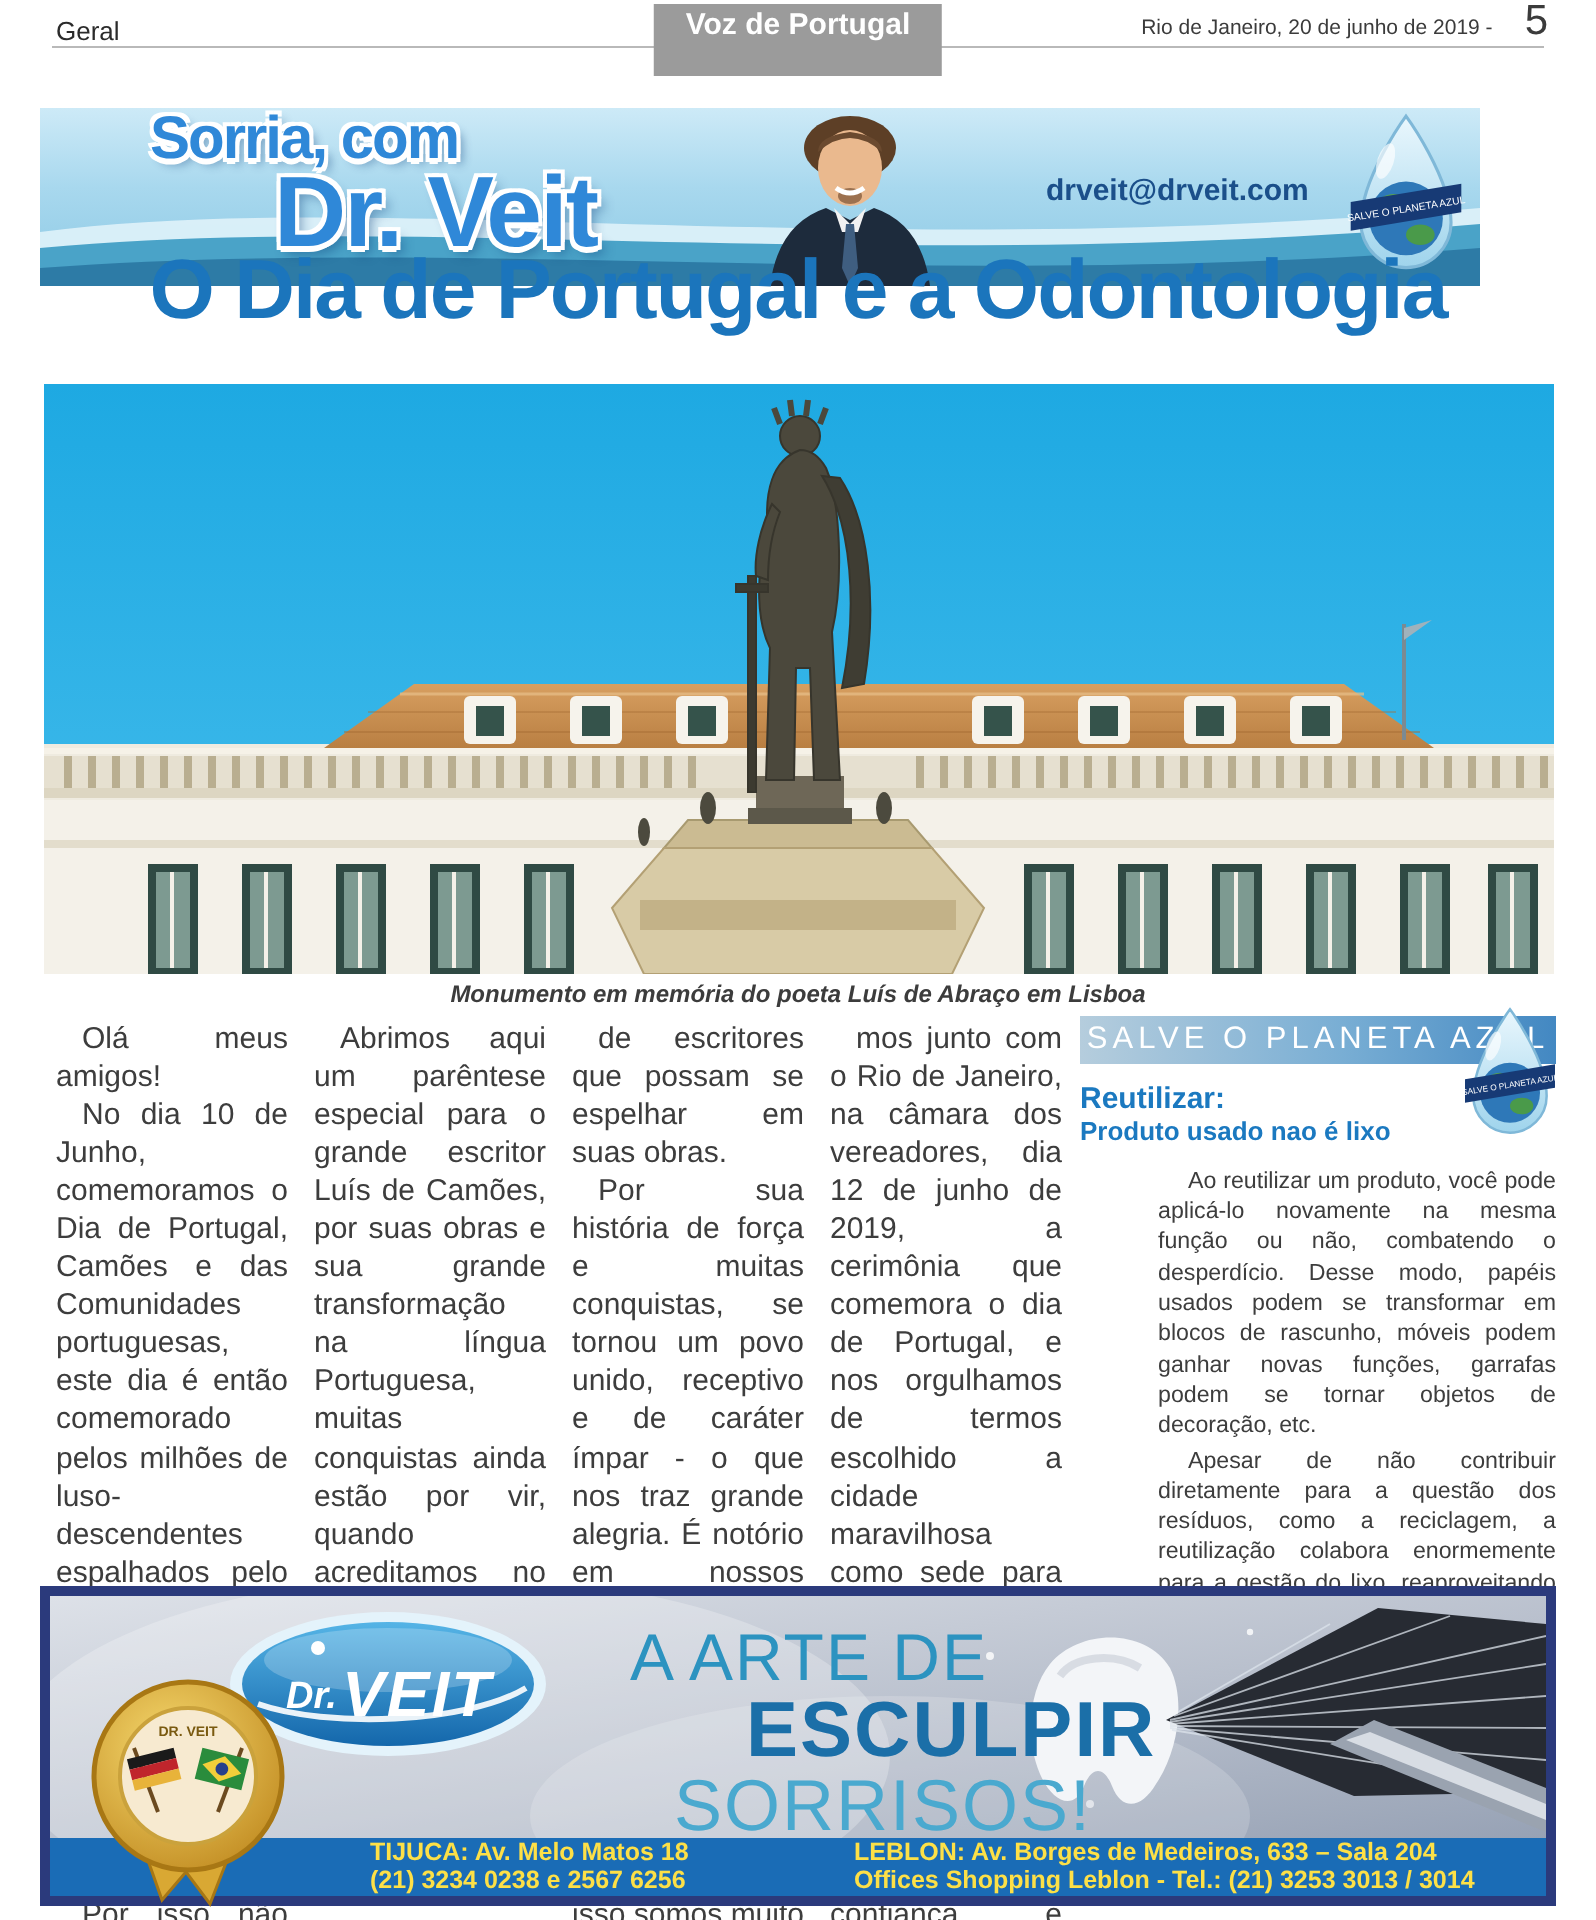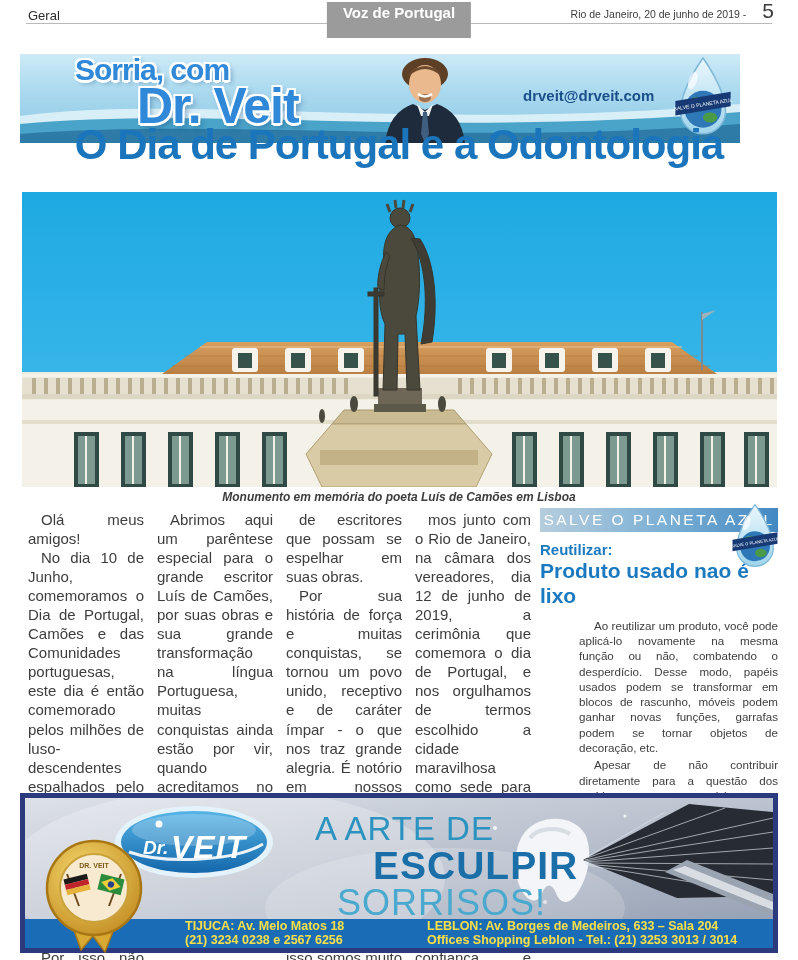--- a/index.html
+++ b/index.html
@@ -36,21 +36,21 @@
   .article{position:absolute;top:510px;left:28px;width:504px;display:flex;gap:13px;}
   .col{width:116px;font-size:15px;line-height:1.27;color:#3d3d3d;text-align:justify;hyphens:auto;}
   .col p{margin:0;text-indent:13px;}
 
   
   .sidebar{position:absolute;top:508px;left:540px;width:238px;}
   .sb-bar{height:24px;line-height:24px;text-align:center;color:#fff;font-size:15.5px;letter-spacing:2.5px;
           background:linear-gradient(90deg,#b5cddd 0%,#79aed4 55%,#4388c2 100%);}
   .sb-drop{position:absolute;right:-2px;top:-5px;width:50px;height:70px;}
   .sb-title{margin-top:9px;color:#1b79c0;font-weight:bold;font-size:15px;line-height:1.15;}
-  .sb-subtitle{color:#1b79c0;font-weight:bold;font-size:21px;line-height:1.2;}
+  .sb-subtitle{color:#1b79c0;font-weight:bold;font-size:13px;line-height:1.2;}
   .sb-text{margin-top:9px;font-size:11.6px;line-height:1.32;color:#3d3d3d;text-align:justify;hyphens:auto;margin-left:39px;}
   .sb-text p{margin:0 0 2px;text-indent:15px;}
 
   
   .ad{position:absolute;top:793px;left:20px;width:758px;height:160px;border:5px solid #2b3a7c;box-sizing:border-box;background:#c6ccd6;}
   .ad-art{position:absolute;left:0;top:0;width:748px;height:121px;}
   .ad-logo{position:absolute;left:88px;top:6px;width:162px;height:76px;}
   .ad-seal{position:absolute;left:14px;top:38px;width:112px;height:118px;z-index:5;}
   .ad-text{position:absolute;left:290px;top:14px;line-height:1.02;z-index:3;}
   .adl1{font-size:33px;color:#2c93c0;letter-spacing:1px;}
@@ -305,21 +305,21 @@
       <circle cx="378" cy="26" r="10"></circle>
       <path d="M368 20 L365 12 M374 16 L373 8 M381 16 L382 8 M388 20 L391 12" stroke="#4b483c" stroke-width="3" fill="none"></path>
       <path d="M378 33 C364 38 360 54 362 74 C355 98 357 120 363 132 L361 198 L375 198 L376 142 L383 142 L385 198 L398 198 L394 124 C400 98 398 58 391 42 C387 35 382 33 378 33 Z"></path>
       <path d="M389 46 C404 70 407 112 399 152 L410 150 C417 108 412 68 398 47 Z" fill="#3f3d33"></path>
       <rect x="352" y="96" width="4" height="108" fill="#3c3a30"></rect>
       <rect x="346" y="100" width="16" height="4" fill="#3c3a30"></rect>
       <path d="M364 60 C358 72 355 86 356 96 L362 98 C362 86 364 74 368 64 Z"></path>
     </g>
   </g>
 </svg>
-<div class="caption">Monumento em memória do poeta Luís de Camões em Lisboa</div>
+<div class="caption">Monumento em memória do poeta Luís de Abraço em Lisboa</div>
 
 <div class="article">
   <div class="col">
     <p>Olá meus amigos!</p>
     <p>No dia 10 de Junho, comemoramos o Dia de Portugal, Camões e das Comunidades portuguesas, este dia é então comemorado pelos milhões de luso-descendentes espalhados pelo mundo e também pelos cerca de 5 milhões de emigrantes portugueses que vivem fora de Portugal.</p>
     <p>Por isso não poderíamos dar voz a nada diferente a não ser a vocês. Nossos queridos descendentes, os quais realizaram grandes conquistas não só aqui no</p>
   </div>
   <div class="col">
     <p>Abrimos aqui um parêntese especial para o grande escritor Luís de Camões, por suas obras e sua grande transformação na língua Portuguesa, muitas conquistas ainda estão por vir, quando acreditamos no potencial</p>
   </div>

